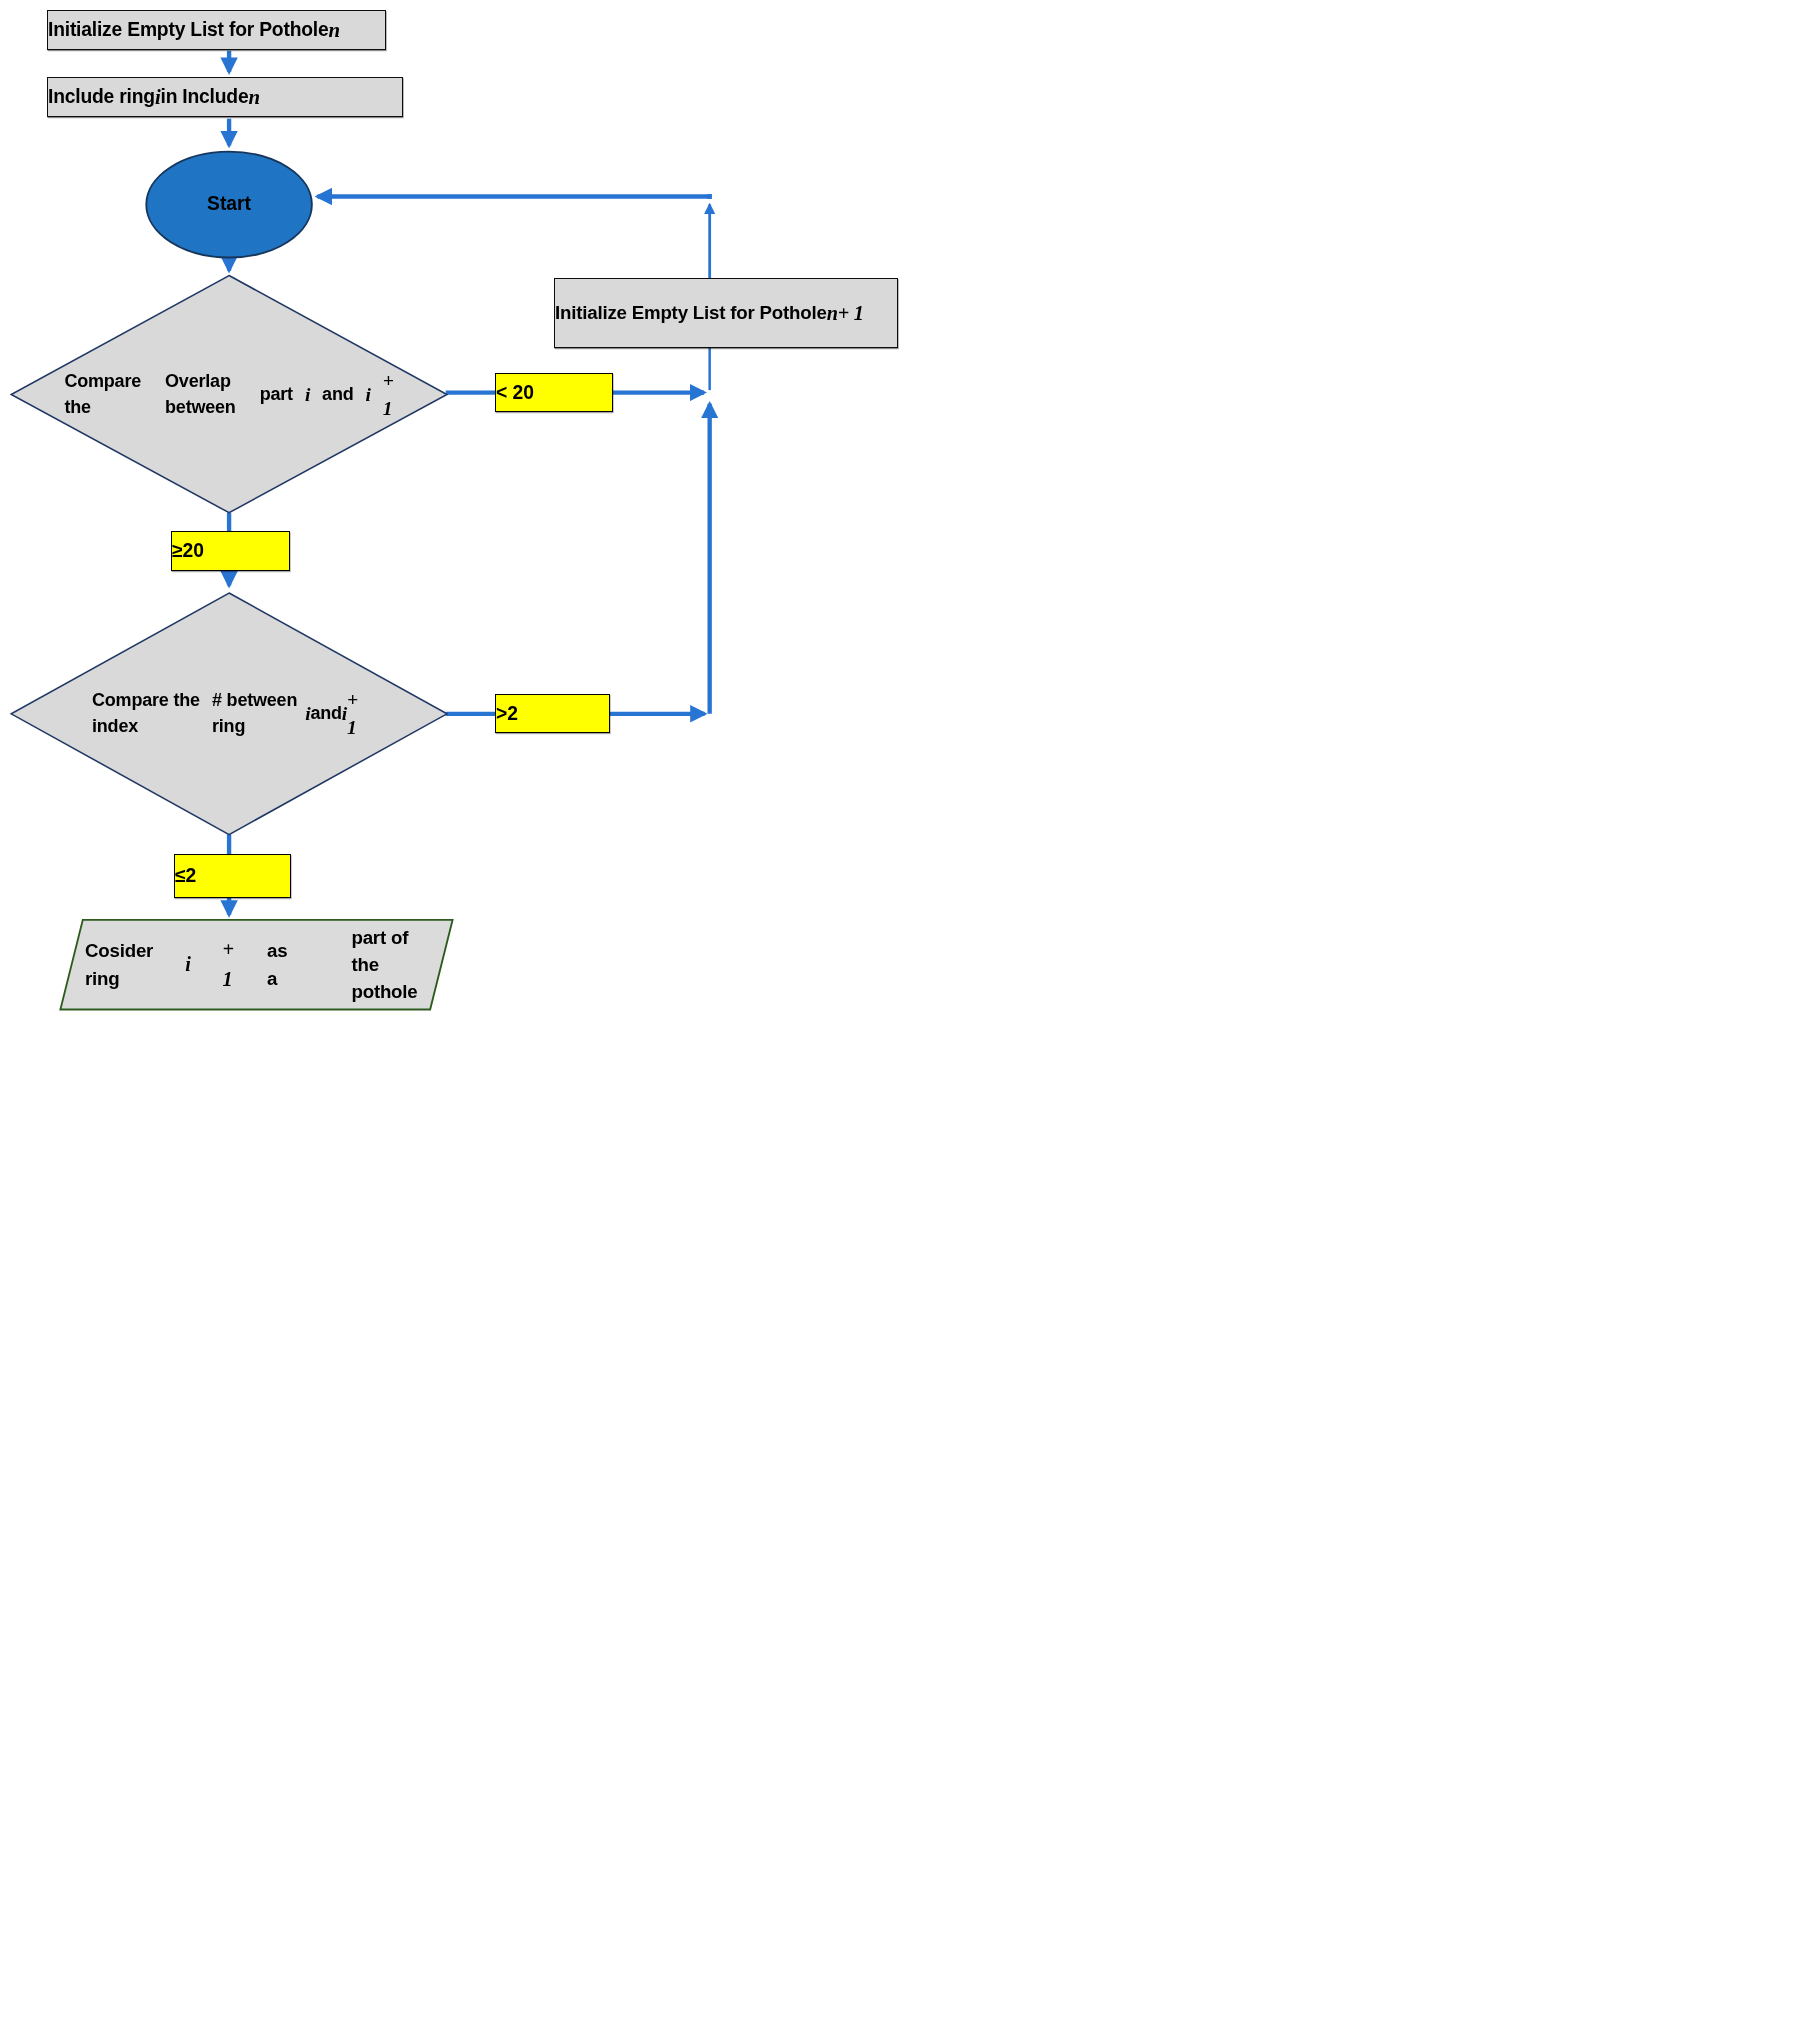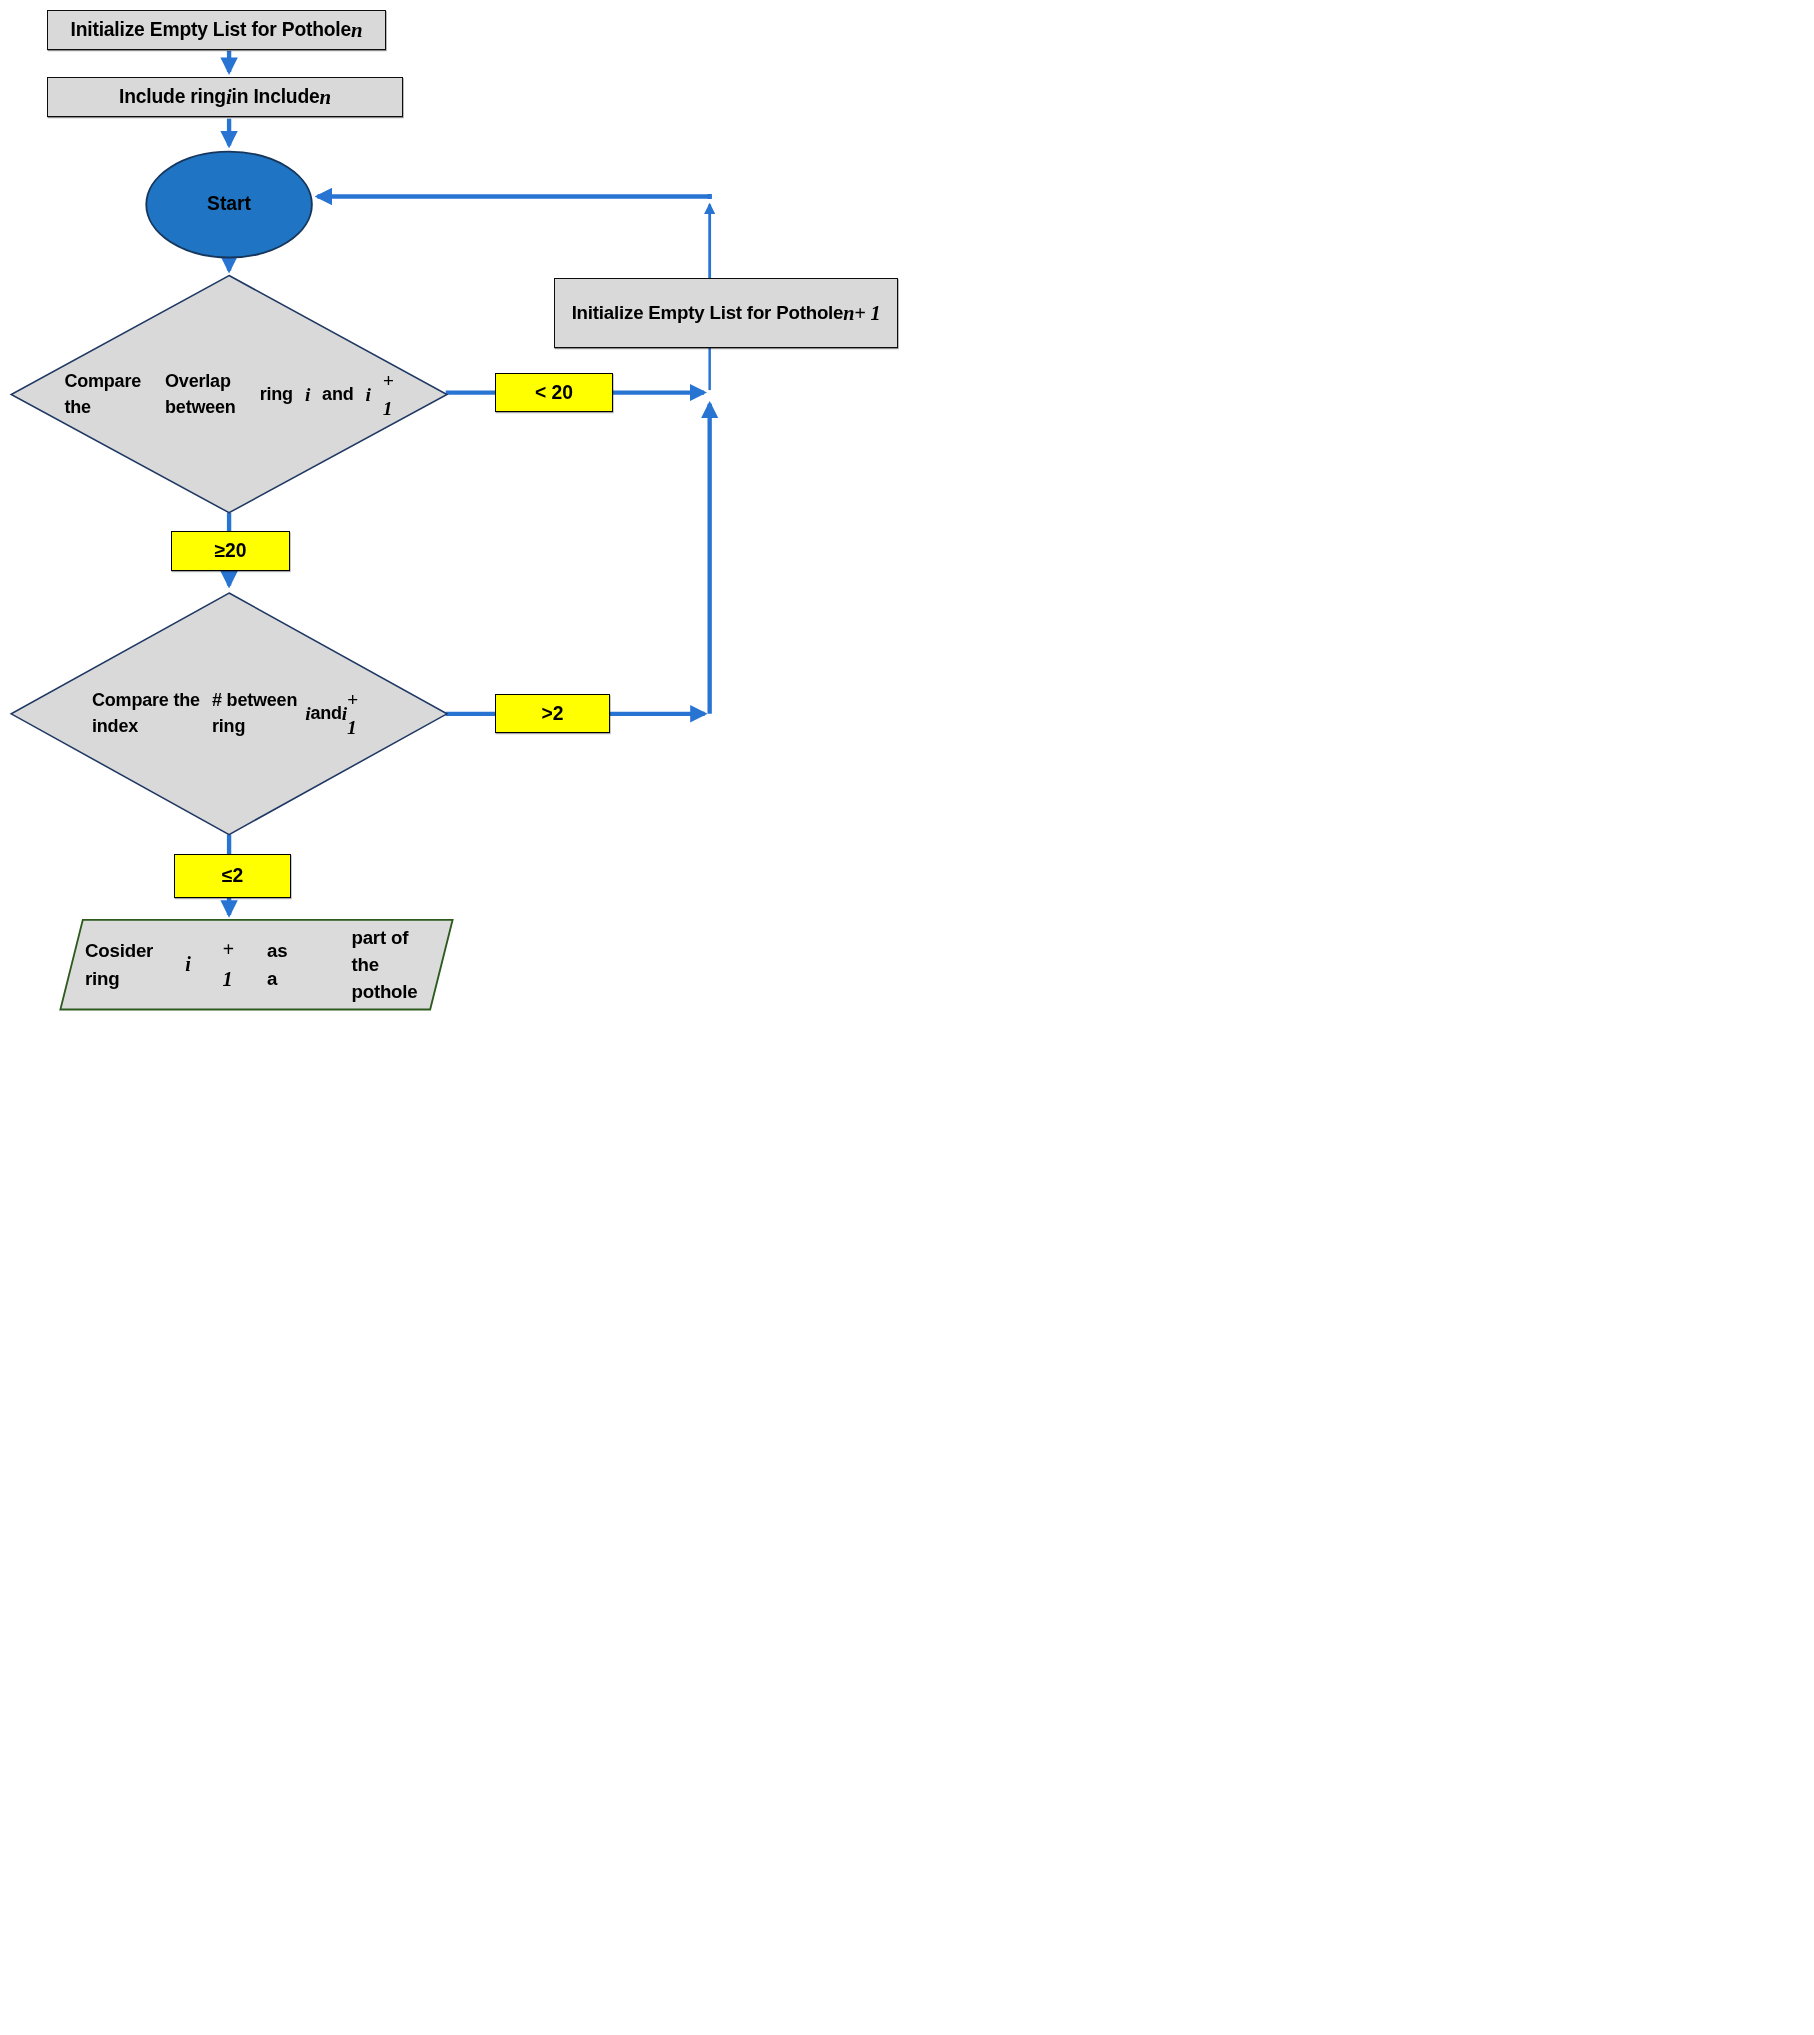--- a/index.html
+++ b/index.html
@@ -2,21 +2,21 @@
 <html style="font-size:10px"><head>
 <meta charset="utf-8">
 <style>
   html,body{margin:0;padding:0;background:#ffffff;}
   #canvas{
     position:relative;width:907px;height:1018px;background:#ffffff;
     font-family:"Liberation Sans",sans-serif;color:#000;overflow:hidden;
   }
   #wires{position:absolute;left:0;top:0;width:907px;height:1018px;}
   .node{
-    position:absolute;display:flex;align-items:center;justify-content:center;
+    position:absolute;display:flex;align-items:center;
     text-align:center;font-weight:bold;box-sizing:border-box;
   }
   .process{
     background:#D9D9D9;border:1.9px solid #0d0d0d;
     box-shadow:0.6px 1.2px 0 rgba(0,0,0,.45);
     font-size:19.3px;letter-spacing:-0.2px;
   }
   .condition{
     background:#FFFF00;border:1.9px solid #000;
     box-shadow:0.6px 1.2px 0 rgba(0,0,0,.35);
@@ -97,21 +97,21 @@
 
   <div class="node condition" style="left:174px;top:854px;width:117px;height:44px;">≤2</div>
 
   <div class="floating-label start-label" style="left:146px;top:176px;width:166px;height:56px;">Start</div>
 
   <div class="floating-label decision-label" style="left:92px;top:332px;width:274px;height:125px;gap:12px;">
       <span>Compare the</span>
       <br>
       <span>Overlap between</span>
       <br>
-      <span>ring </span>
+      <span>part </span>
       <span class="math">i</span>
       <span> and </span>
       <span class="math">i</span>
       <span class="math"> + 1</span>
     </div>
 
   <div class="floating-label decision-label" style="left:92px;top:651px;width:274px;height:125px;">
       <span>Compare the index</span>
       <br>
       <span># between ring </span>

